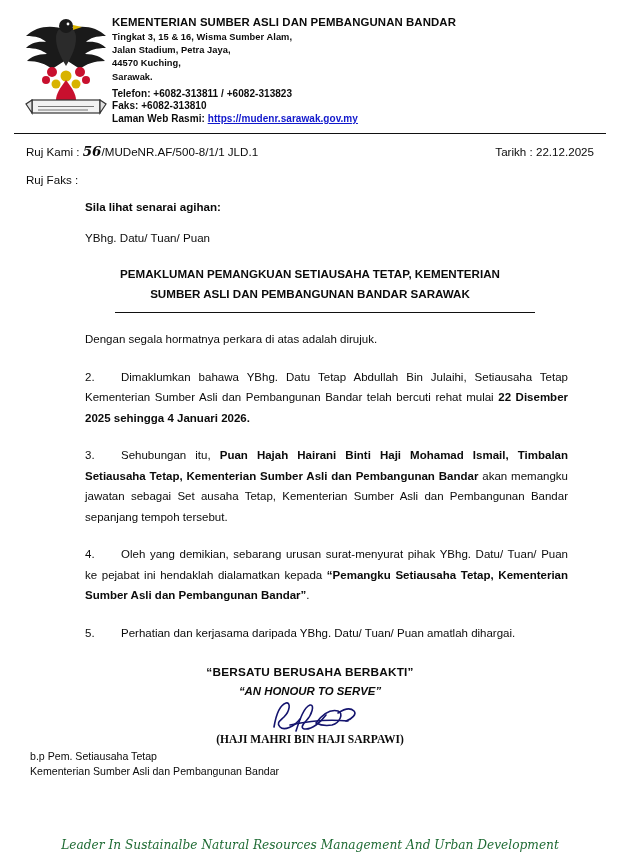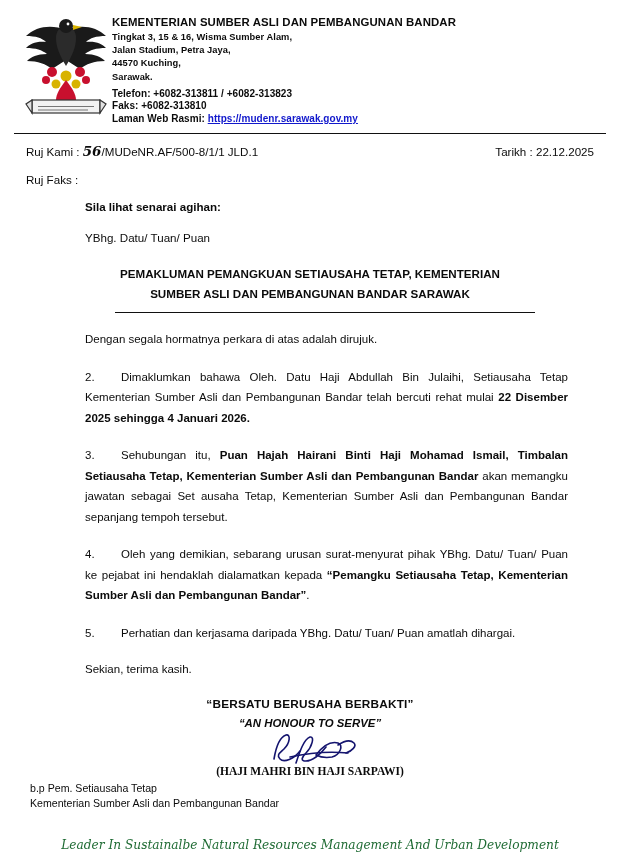--- a/index.html
+++ b/index.html
@@ -264,36 +264,35 @@
   <div class="subject">
     <div>PEMAKLUMAN PEMANGKUAN SETIAUSAHA TETAP, KEMENTERIAN</div>
     <div>SUMBER ASLI DAN PEMBANGUNAN BANDAR SARAWAK</div>
   </div>
   <div class="subject-rule"></div>
 
   <div class="indent">
     <p class="para first">Dengan segala hormatnya perkara di atas adalah dirujuk.</p>
 
     <p class="para">
-      <span class="num">2.</span><span>Dimaklumkan bahawa Oleh. Datu Haji Abdullah Bin Julaihi, Setiausaha Tetap Kementerian Sumber Asli dan Pembangunan Bandar telah bercuti rehat mulai </span><span class="b-bold">22 Disember 2025 sehingga 4 Januari 2026.</span>
+      <span class="num">2.</span><span>Dimaklumkan bahawa YBhg. Datu Tetap Abdullah Bin Julaihi, Setiausaha Tetap Kementerian Sumber Asli dan Pembangunan Bandar telah bercuti rehat mulai </span><span class="b-bold">22 Disember 2025 sehingga 4 Januari 2026.</span>
     </p>
 
     <p class="para">
       <span class="num">3.</span><span>Sehubungan itu, </span><span class="b-bold">Puan Hajah Hairani Binti Haji Mohamad Ismail, Timbalan Setiausaha Tetap, Kementerian Sumber Asli dan Pembangunan Bandar</span><span> akan memangku jawatan sebagai Set ausaha Tetap, Kementerian Sumber Asli dan Pembangunan Bandar sepanjang tempoh tersebut.</span>
     </p>
 
     <p class="para">
       <span class="num">4.</span><span>Oleh yang demikian, sebarang urusan surat-menyurat pihak YBhg. Datu/ Tuan/ Puan ke pejabat ini hendaklah dialamatkan kepada </span><span class="b-bold">“Pemangku Setiausaha Tetap, Kementerian Sumber Asli dan Pembangunan Bandar”</span><span>.</span>
     </p>
 
     <p class="para">
       <span class="num">5.</span><span>Perhatian dan kerjasama daripada YBhg. Datu/ Tuan/ Puan amatlah dihargai.</span>
     </p>
 
-    <div class="sekian">Sekian, terima kasih.</div>
   </div>
 
   <div>
     <div class="motto1">“BERSATU BERUSAHA BERBAKTI”</div>
     <div class="motto2">“AN HONOUR TO SERVE”</div>
 
     <div class="sig-wrap">
       <svg width="120" height="40" viewBox="0 0 120 40" xmlns="http://www.w3.org/2000/svg">
         <g fill="none" stroke="#14146e" stroke-width="1.6" stroke-linecap="round">
           <path d="M24 30 C26 18, 30 8, 36 6 C41 5, 40 14, 34 20 C30 24, 26 26, 30 30 C34 34, 44 30, 50 22"></path>

